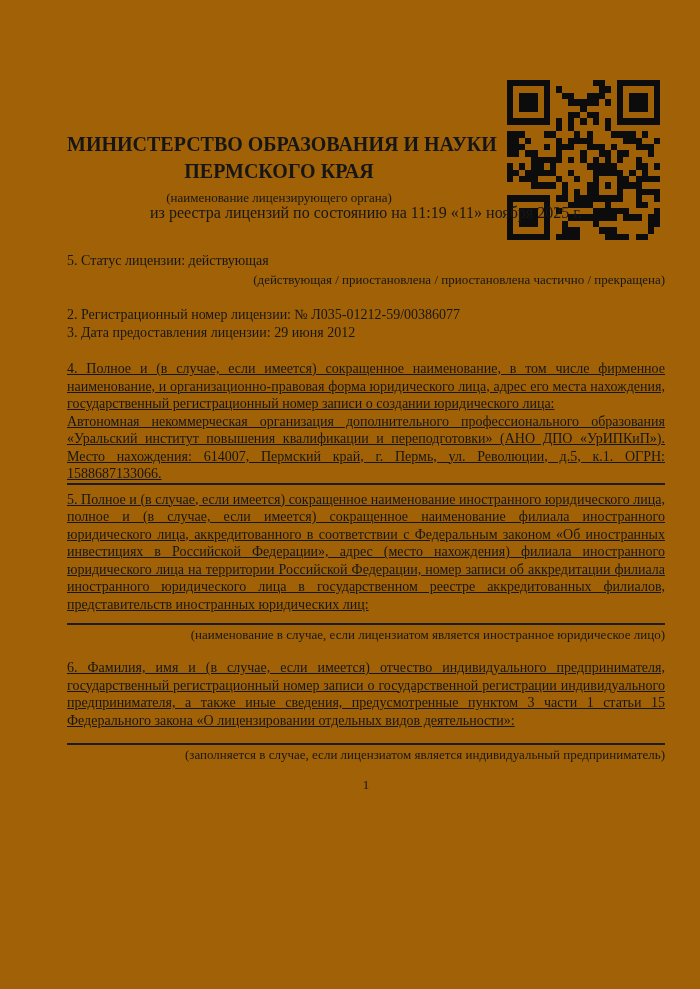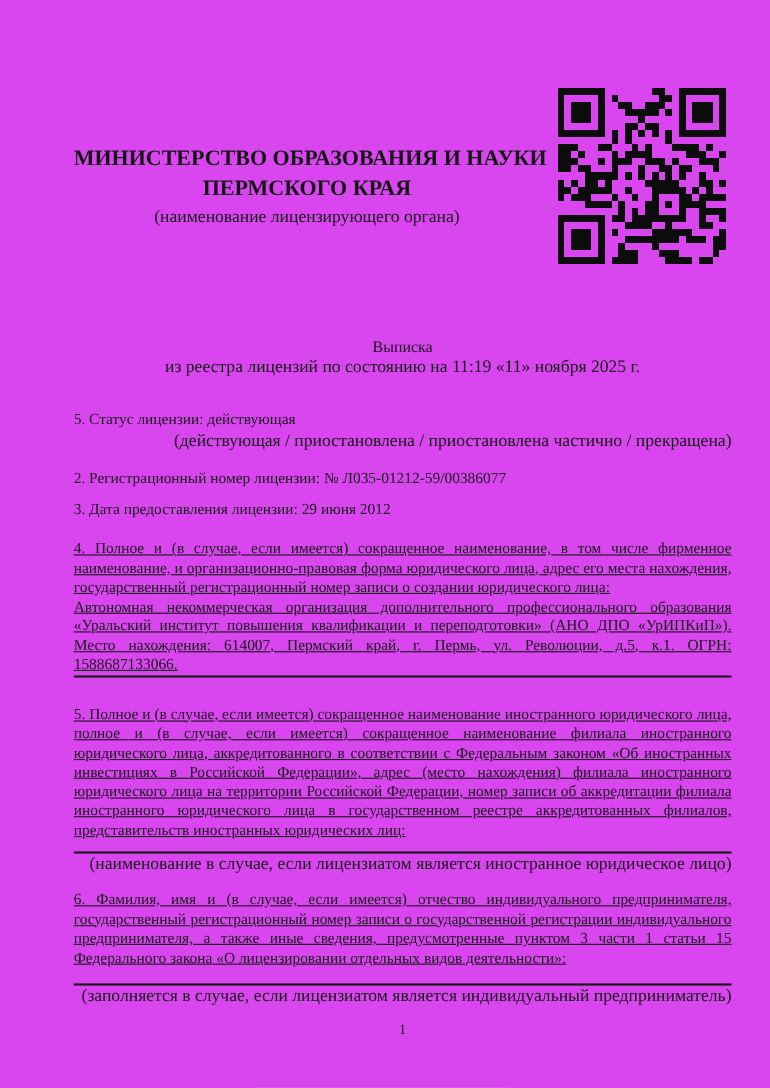--- a/index.html
+++ b/index.html
@@ -2,21 +2,21 @@
 <html><head>
 <meta charset="utf-8">
 <style>
   * { margin: 0; padding: 0; box-sizing: border-box; }
   html, body { background: #ffffff; }
   .page {
     position: relative;
     width: 700px;
     height: 989px;
     margin: 0 auto;
-    background: #d946ef;
+    background: #a16207;
     color: #161616;
     font-family: "Liberation Serif", "DejaVu Serif", serif;
     font-size: 14px;
     overflow: hidden;
   }
   .content {
     position: absolute;
     left: 67px;
     top: 0;
     width: 598px;
@@ -27,21 +27,21 @@
     width: 424px;
     text-align: center;
   }
   .ministry-name {
     font-weight: bold;
     font-size: 20px;
     line-height: 27px;
     white-space: nowrap;
   }
   .small-caption {
-    font-size: 16px;
+    font-size: 13px;
     line-height: 13px;
   }
   .ministry .small-caption { margin-top: 6px; }
   
   .qr {
     position: absolute;
     top: 80px;
     left: 507px;
     width: 153px;
     height: 160px;
@@ -61,23 +61,23 @@
     line-height: 18px;
   }
   
   .item-line { line-height: 18px; }
   .mt-status   { margin-top: 30px; }
   .caption-center {
     text-align: right;
     margin-top: 3px;
   }
   .mt-regnum   { margin-top: 20px; }
-  .mt-date     { margin-top: 10px; }
+  .mt-date     { }
   .section     { margin-top: 18px; }
-  .section-5   { margin-top: 26px; }
+  .section-5   { margin-top: 6px; }
   .para {
     text-align: justify;
     line-height: 17.5px;
     text-decoration: underline;
   }
   .rule {
     height: 2px;
     background: #1c1c1c;
     width: 100%;
   }
@@ -411,21 +411,20 @@
     </svg>
 
   <div class="content">
 
     <div class="ministry">
       <div class="ministry-name">МИНИСТЕРСТВО ОБРАЗОВАНИЯ И НАУКИ</div>
       <div class="ministry-name">ПЕРМСКОГО КРАЯ</div>
       <div class="small-caption">(наименование лицензирующего органа)</div>
     </div>
 
-    <div class="doc-title">Выписка</div>
     <div class="doc-subtitle">из реестра лицензий по состоянию на 11:19 «11» ноября 2025 г.</div>
 
     <div class="item-line mt-status">5. Статус лицензии: действующая</div>
     <div class="small-caption caption-center">(действующая / приостановлена / приостановлена частично / прекращена)</div>
 
     <div class="item-line mt-regnum">2. Регистрационный номер лицензии: № Л035-01212-59/00386077</div>
 
     <div class="item-line mt-date">3. Дата предоставления лицензии: 29 июня 2012</div>
 
     <div class="section">

